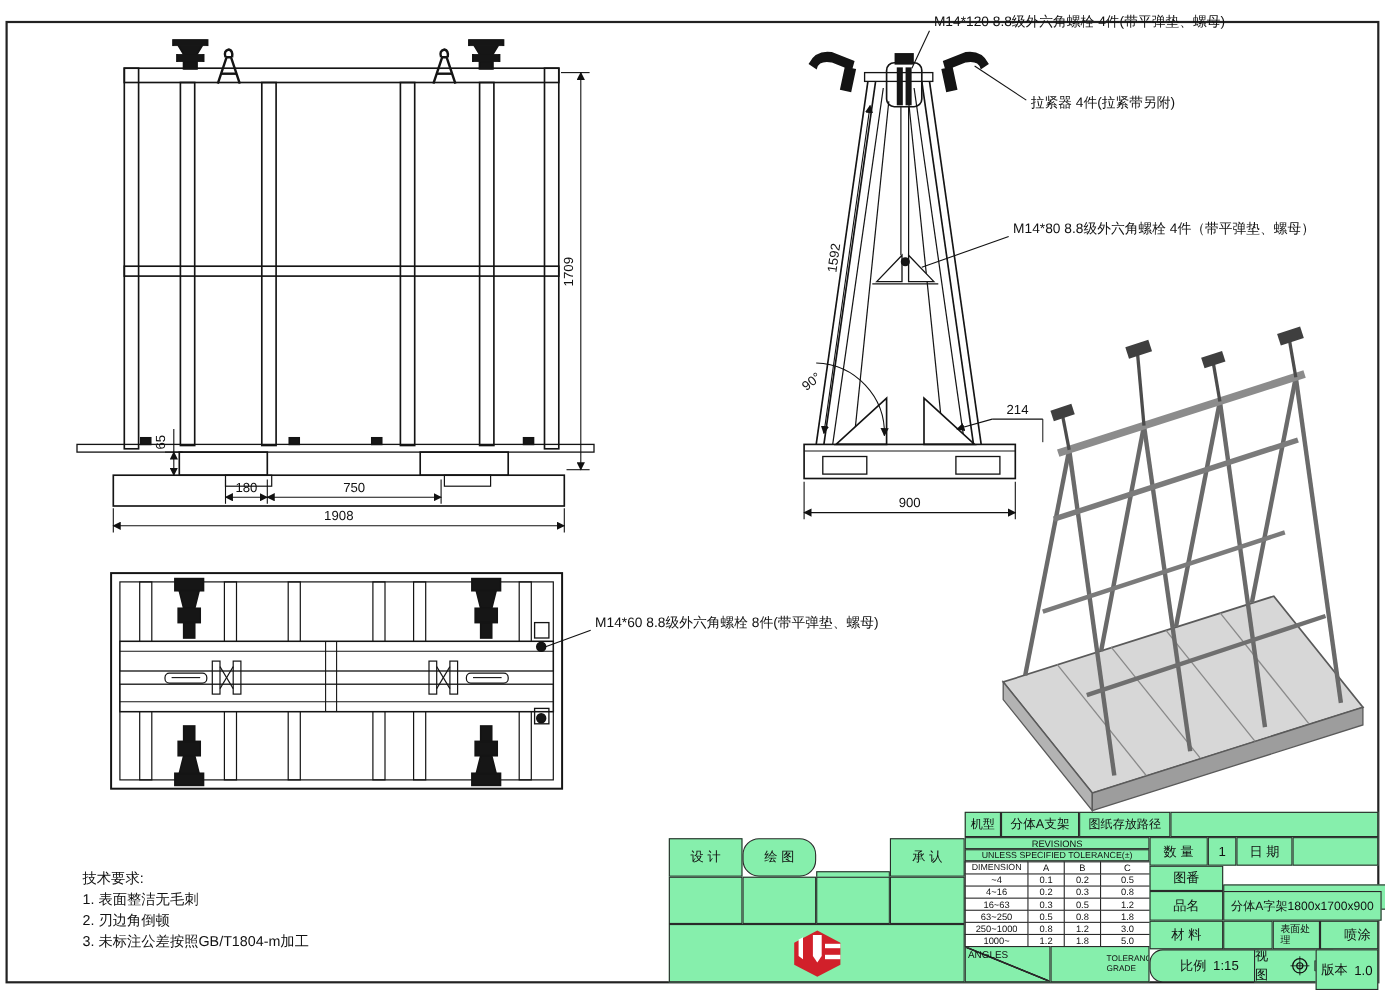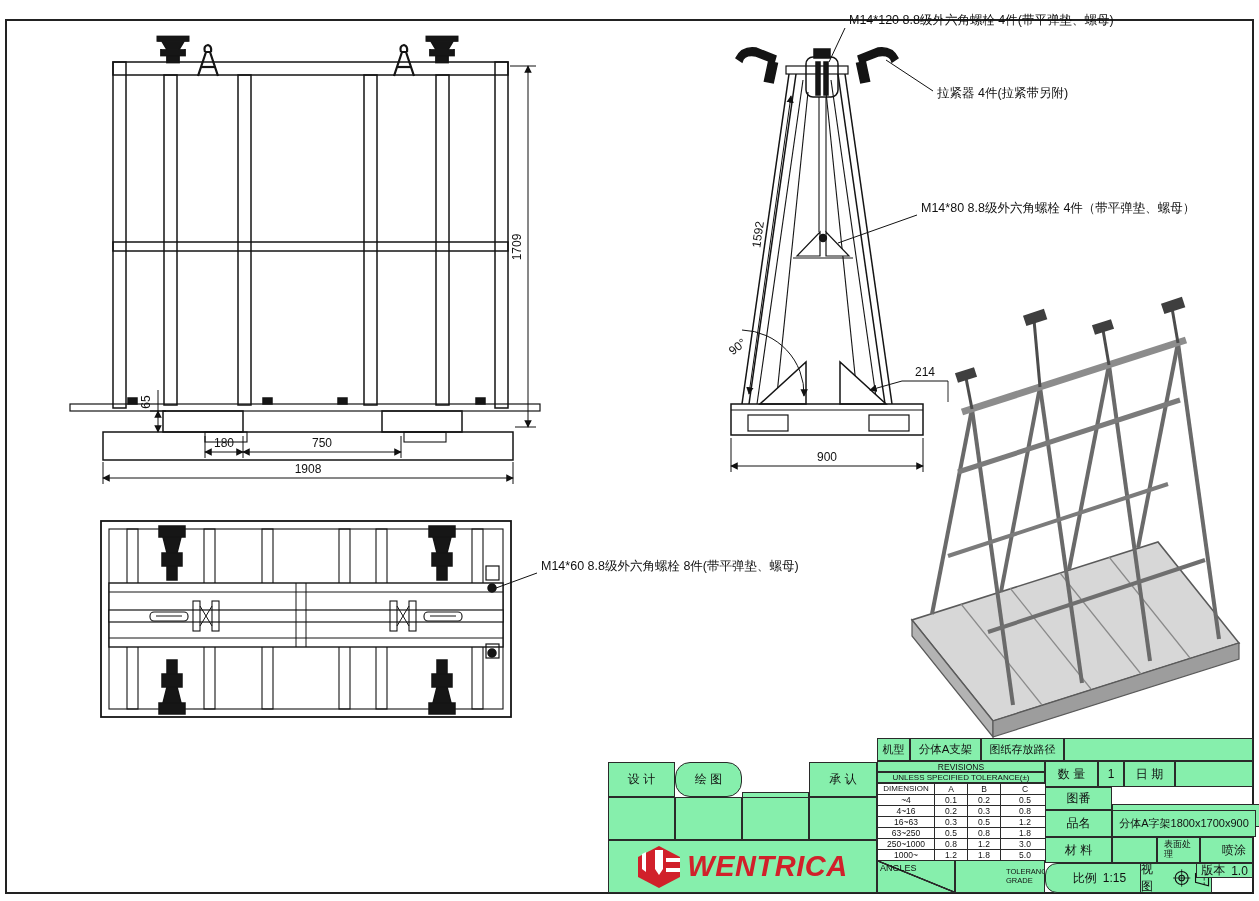--- a/index.html
+++ b/index.html
@@ -225,20 +225,26 @@
     <line x1="933" y1="91" x2="886" y2="60"></line>
     <line x1="917" y1="215" x2="838" y2="243"></line>
     <line x1="537" y1="573" x2="496" y2="588"></line>
   </g>
   <text class="ann" x="849" y="24">M14*120 8.8级外六角螺栓 4件(带平弹垫、螺母)</text>
   <text class="ann" x="937" y="97">拉紧器 4件(拉紧带另附)</text>
   <text class="ann" x="921" y="212">M14*80 8.8级外六角螺栓 4件（带平弹垫、螺母）</text>
   <text class="ann" x="541" y="570">M14*60 8.8级外六角螺栓 8件(带平弹垫、螺母)</text>
 </svg>
 
+<div class="tech">
+  <div>技术要求:</div>
+  <div>1. 表面整洁无毛刺</div>
+  <div>2. 刃边角倒顿</div>
+  <div>3. 未标注公差按照GB/T1804-m加工</div>
+</div>
 
 <div>
 
   <div class="c" style="left:877px;top:738px;width:33px;height:23px;font-size:11px;">机型</div>
   <div class="c" style="left:910px;top:738px;width:71px;height:23px;font-size:11.5px;">分体A支架</div>
   <div class="c" style="left:981px;top:738px;width:83px;height:23px;font-size:11px;">图纸存放路径</div>
   <div class="c" style="left:1064px;top:738px;width:189px;height:23px;"></div>
 
   <div class="c" style="left:608px;top:762px;width:67px;height:35px;">设 计</div>
   <div class="c" style="left:675px;top:762px;width:67px;height:35px;border-radius:15px;">绘 图</div>
@@ -251,21 +257,20 @@
 
   <div class="c" style="left:608px;top:840px;width:269px;height:53px;">
     <div class="logo-wrap">
       <svg width="44" height="44" viewBox="0 0 44 44">
         <polygon points="22,1 43,12 43,32 22,43 1,32 1,12" fill="#d1202a"></polygon>
         <polygon points="22,5 26,5 26,24 22,30 18,24 18,5" fill="#fff"></polygon>
         <rect x="29" y="13" width="14" height="4" fill="#fff"></rect>
         <rect x="29" y="23" width="14" height="4" fill="#fff"></rect>
         <polygon points="5,9 9,7 9,27 5,24" fill="#fff"></polygon>
       </svg>
-      <span class="logo-text">WENTRICA</span>
     </div>
   </div>
 
   <div class="c" style="left:877px;top:761px;width:168px;height:11px;font-size:8.5px;">REVISIONS</div>
   <div class="c" style="left:877px;top:772px;width:168px;height:11px;font-size:8px;">UNLESS SPECIFIED TOLERANCE(±)</div>
 
   <table class="tol" style="left:877px;top:783px;width:168px;">
     <tbody>
           <tr>
       <th style="width:56px;font-size:8px;">DIMENSION</th>
@@ -344,21 +349,21 @@
     <span>视图</span>
     <svg width="40" height="20" viewBox="0 0 44 20">
       <circle cx="10" cy="10" r="7.5" fill="none" stroke="#111" stroke-width="1.3"></circle>
       <circle cx="10" cy="10" r="3.2" fill="none" stroke="#111" stroke-width="1.3"></circle>
       <line x1="10" y1="0" x2="10" y2="20" stroke="#111" stroke-width="0.9"></line>
       <line x1="0" y1="10" x2="20" y2="10" stroke="#111" stroke-width="0.9"></line>
       <polygon points="26,5 41,1 41,19 26,15" fill="none" stroke="#111" stroke-width="1.3"></polygon>
       <line x1="36" y1="0" x2="36" y2="20" stroke="#111" stroke-width="0.9" stroke-dasharray="3 2"></line>
     </svg>
   </div>
-  <div class="c" style="left:1196px;top:863px;width:57px;height:15px;">
+  <div class="c" style="left:1196px;top:863px;width:57px;height:37px;">
     <span class="lab-val">
       <span>版本</span>
       <span>1.0</span>
     </span>
   </div>
 </div>
 
 </div>
 
 </body></html>

